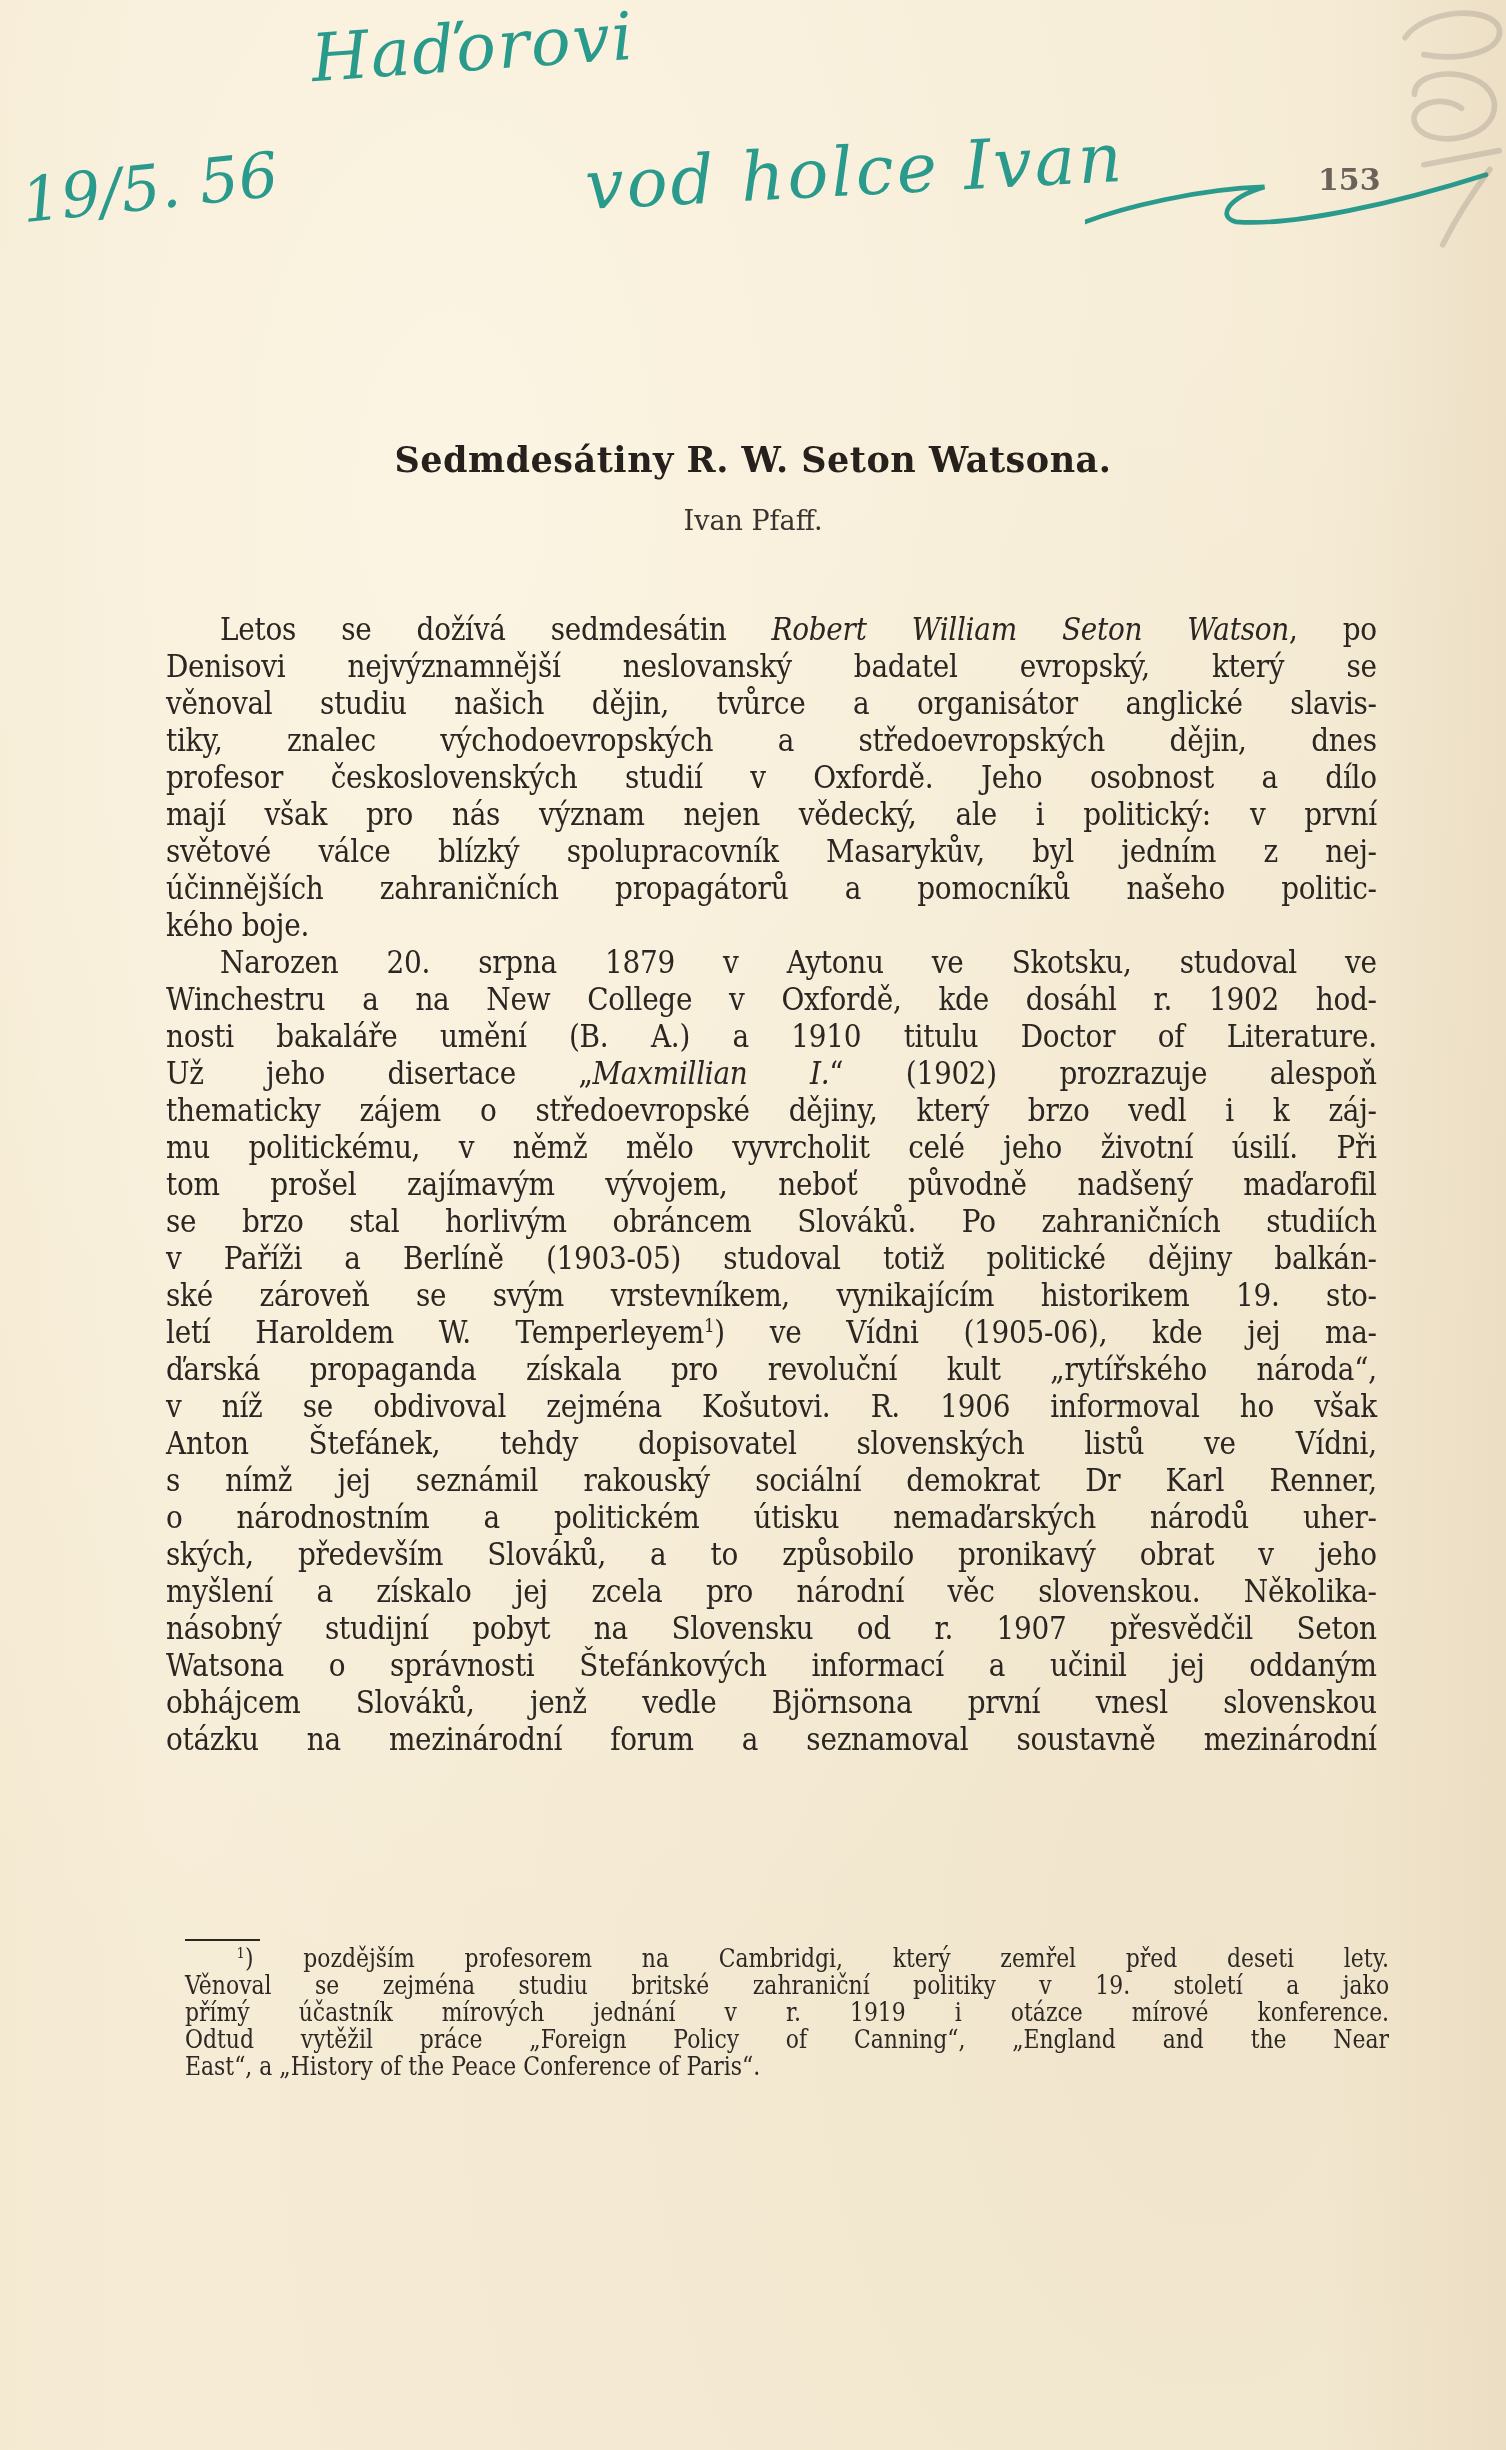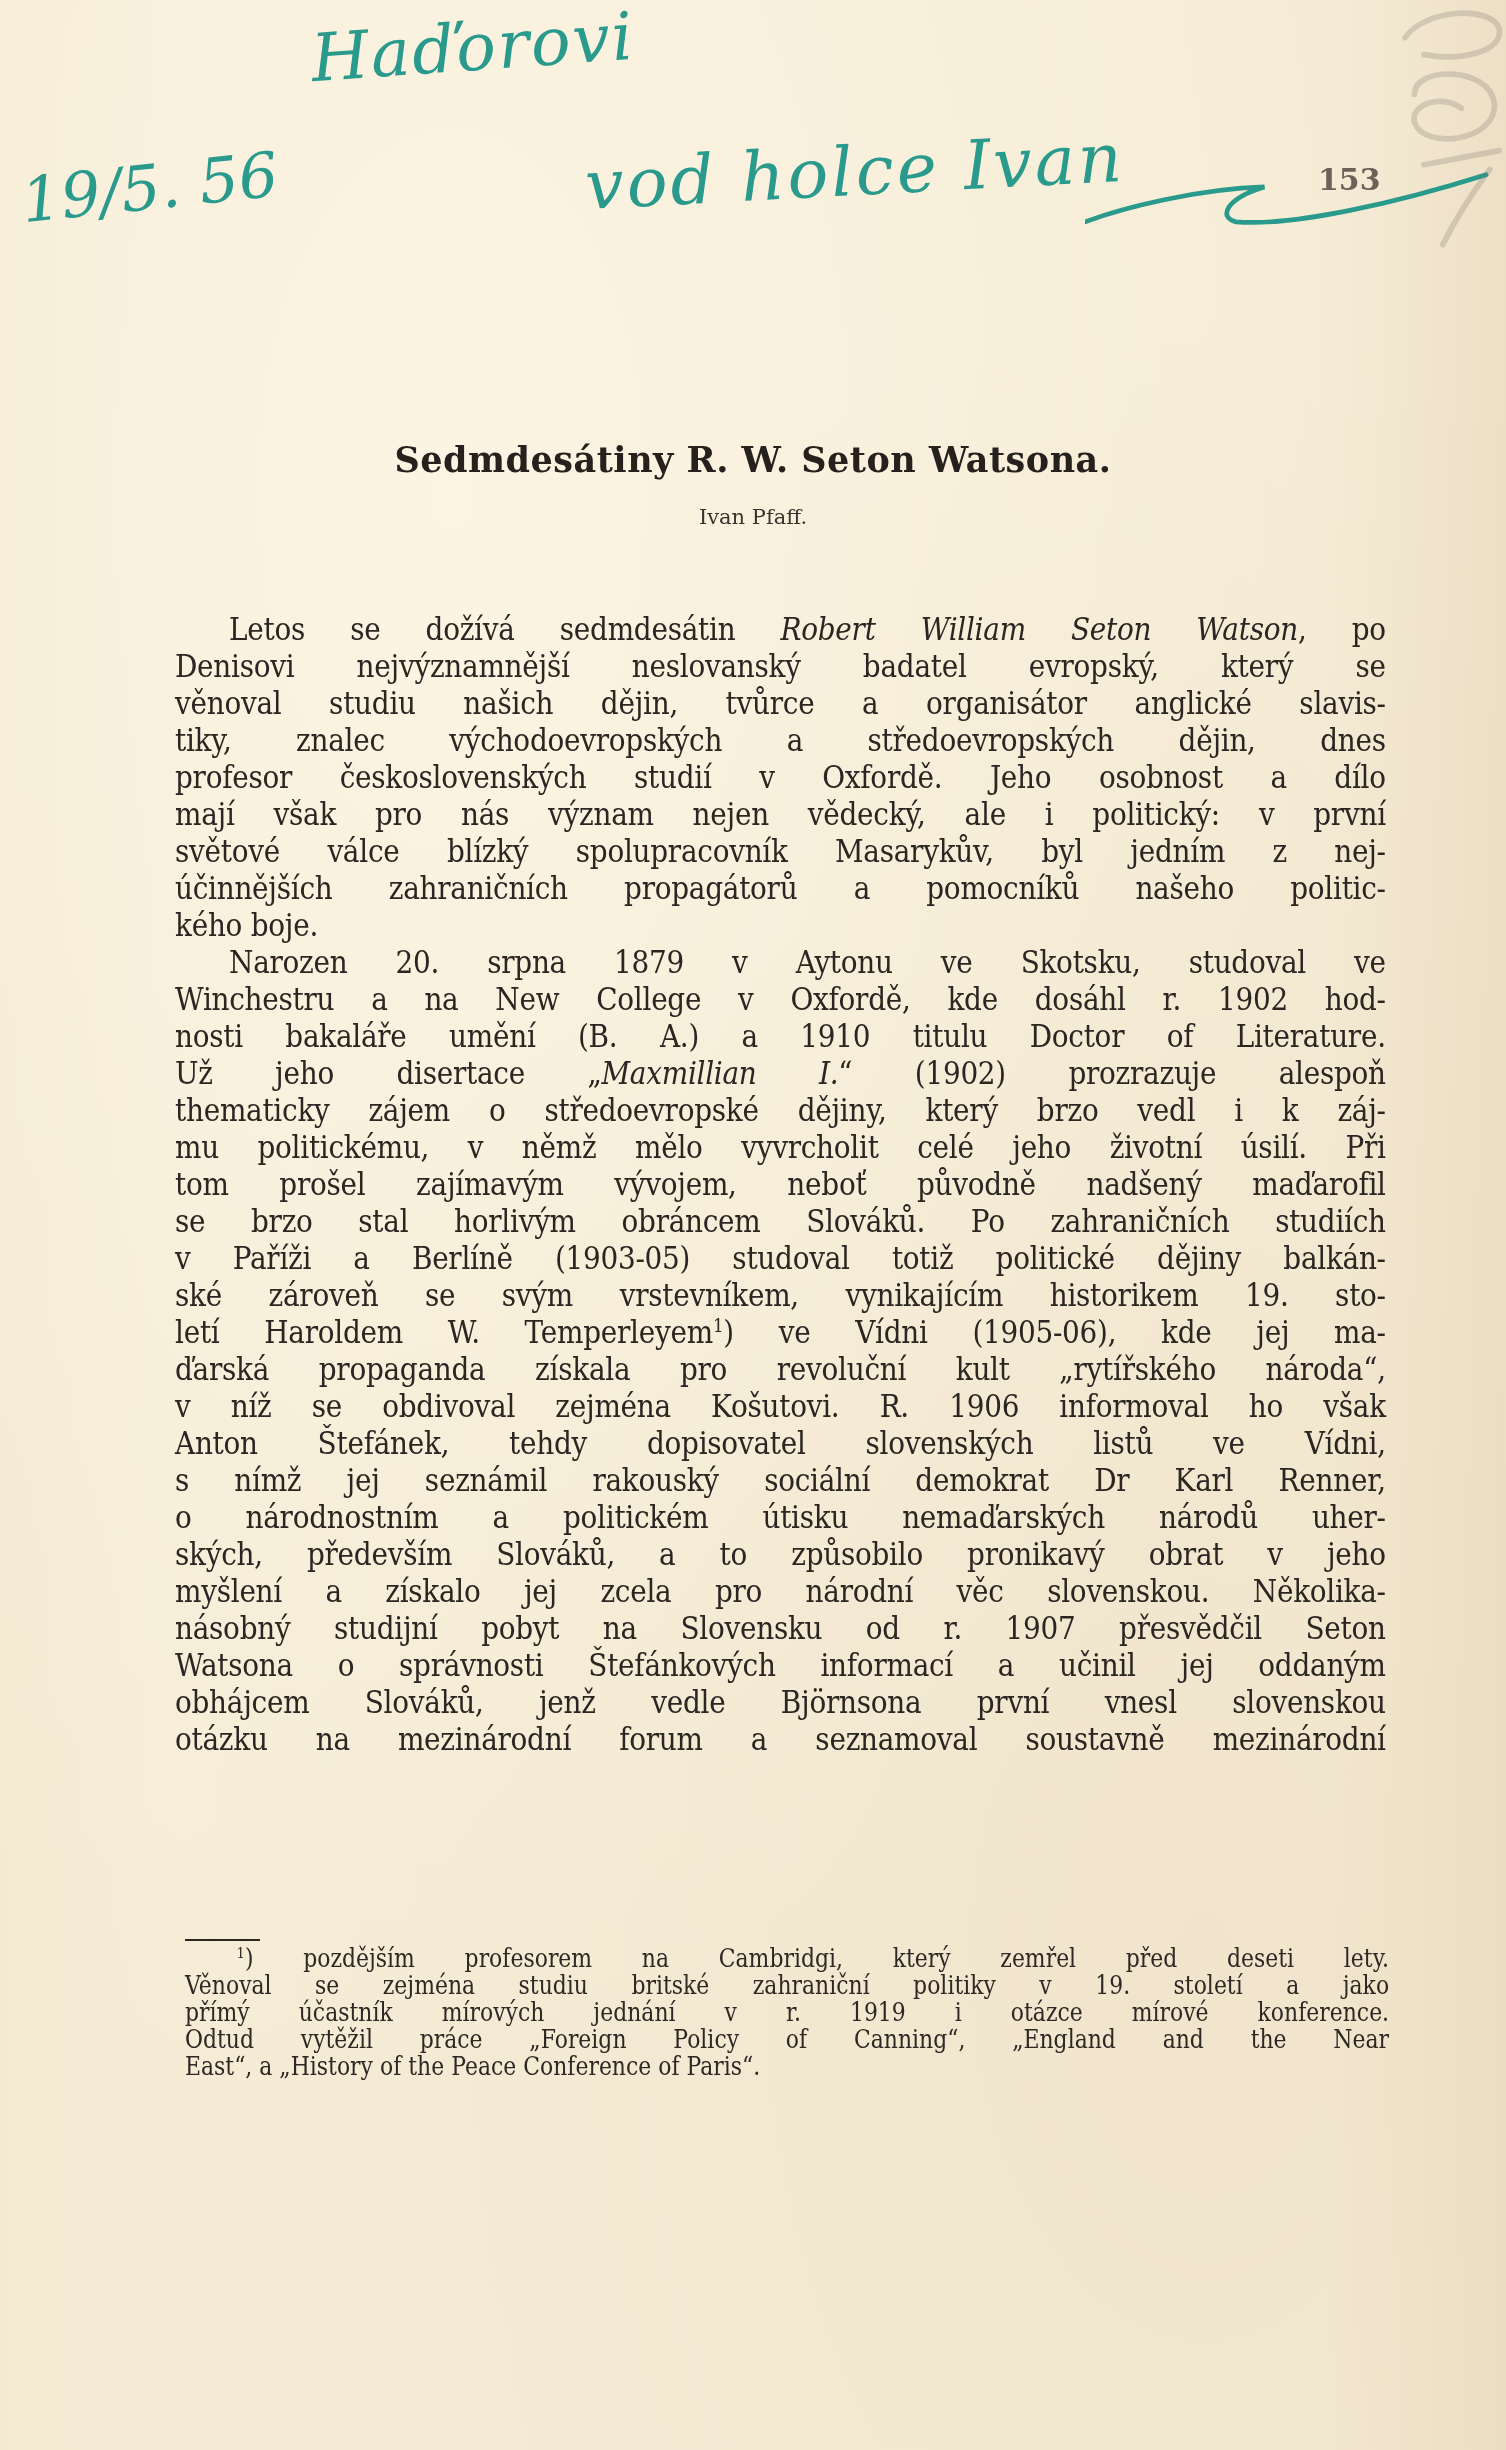--- a/index.html
+++ b/index.html
@@ -91,28 +91,28 @@
       font-size: 35px;
       color: #26211d;
       letter-spacing: 0.5px;
     }
     .author {
       position: absolute;
       left: 0;
       width: 1506px;
       top: 505px;
       text-align: center;
-      font-size: 21px;
+      font-size: 27px;
       color: #3a332d;
     }
 
     
     .body-text {
       position: absolute;
-      left: 175px;
+      left: 166px;
       top: 611px;
       width: 1212px;
     }
     .line {
       font-size: 31px;
       line-height: 37px;
       height: 37px;
       text-align: justify;
       text-align-last: justify;
       white-space: nowrap;

